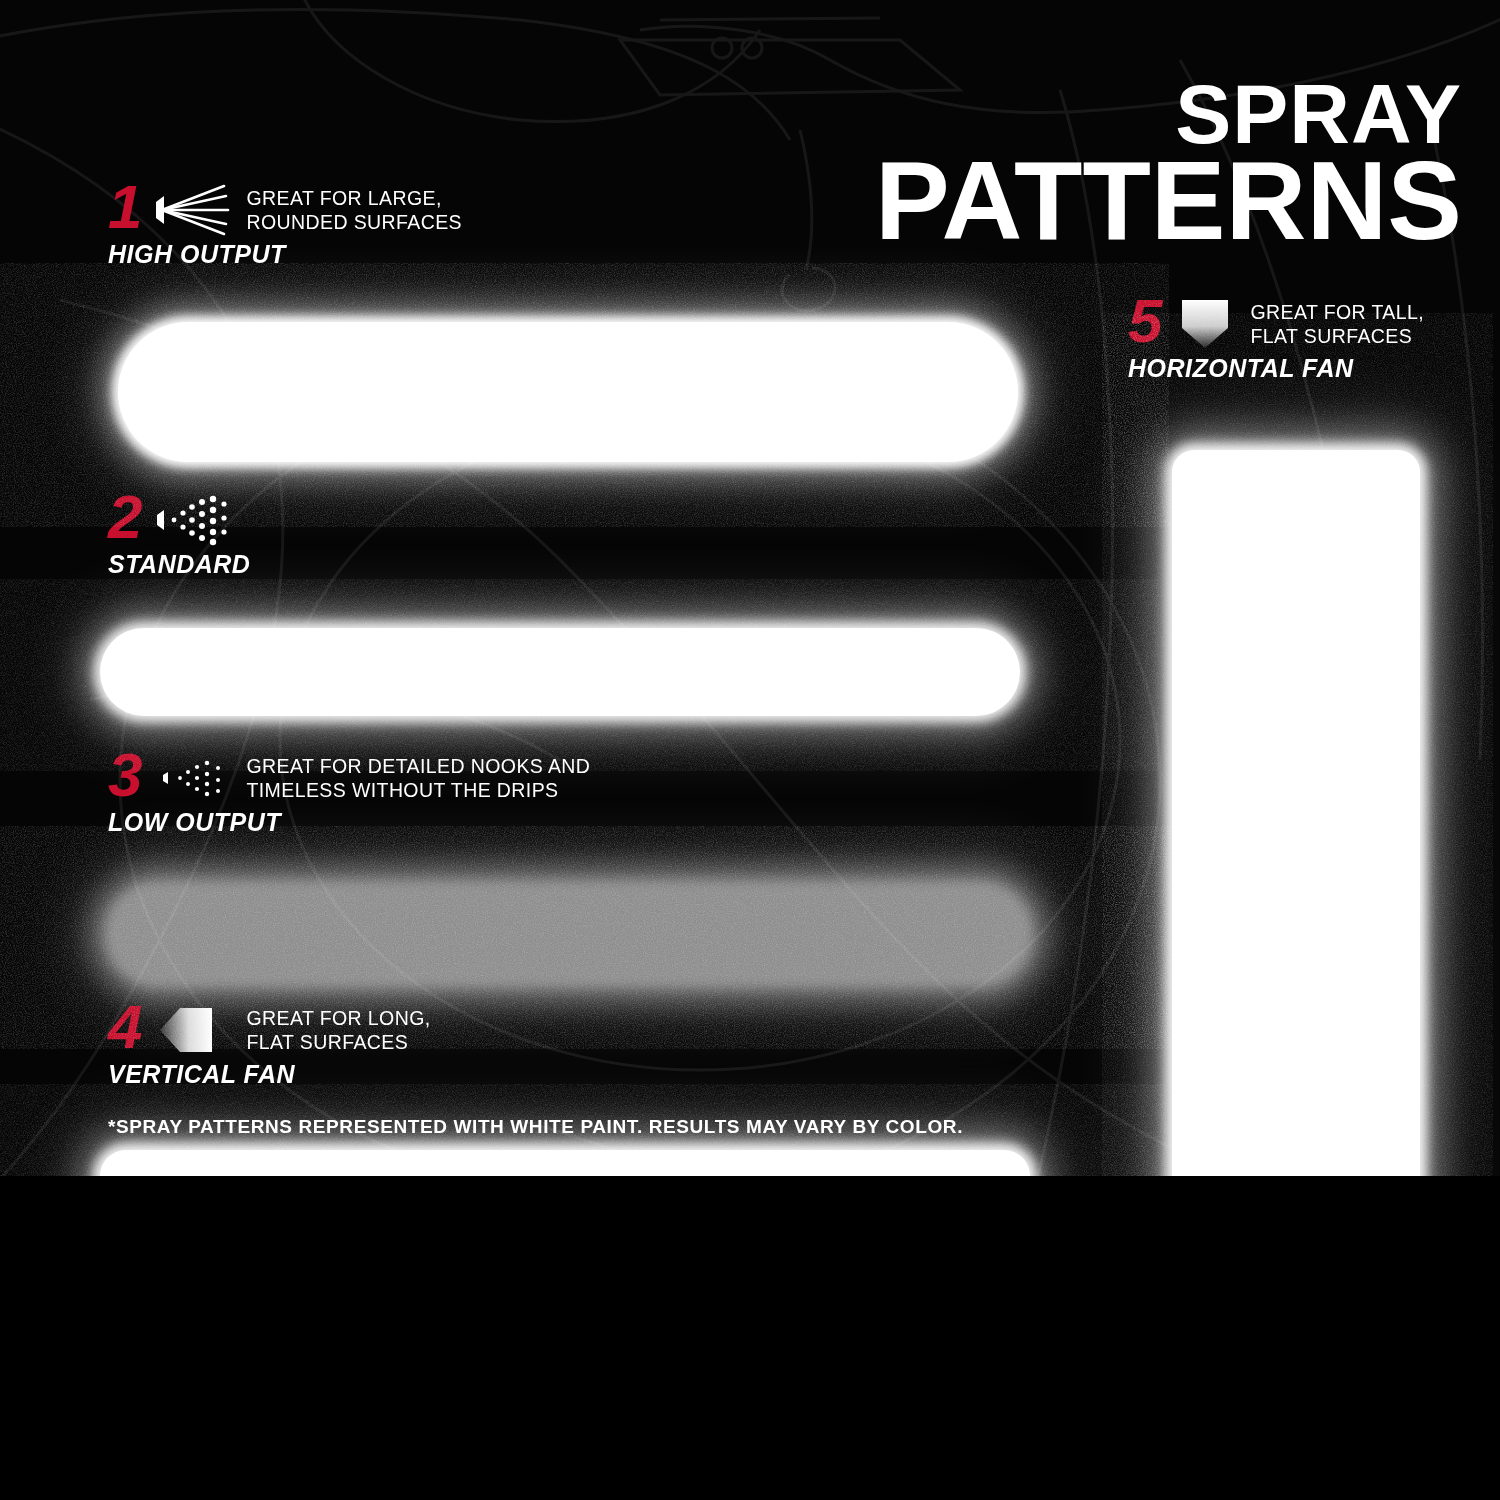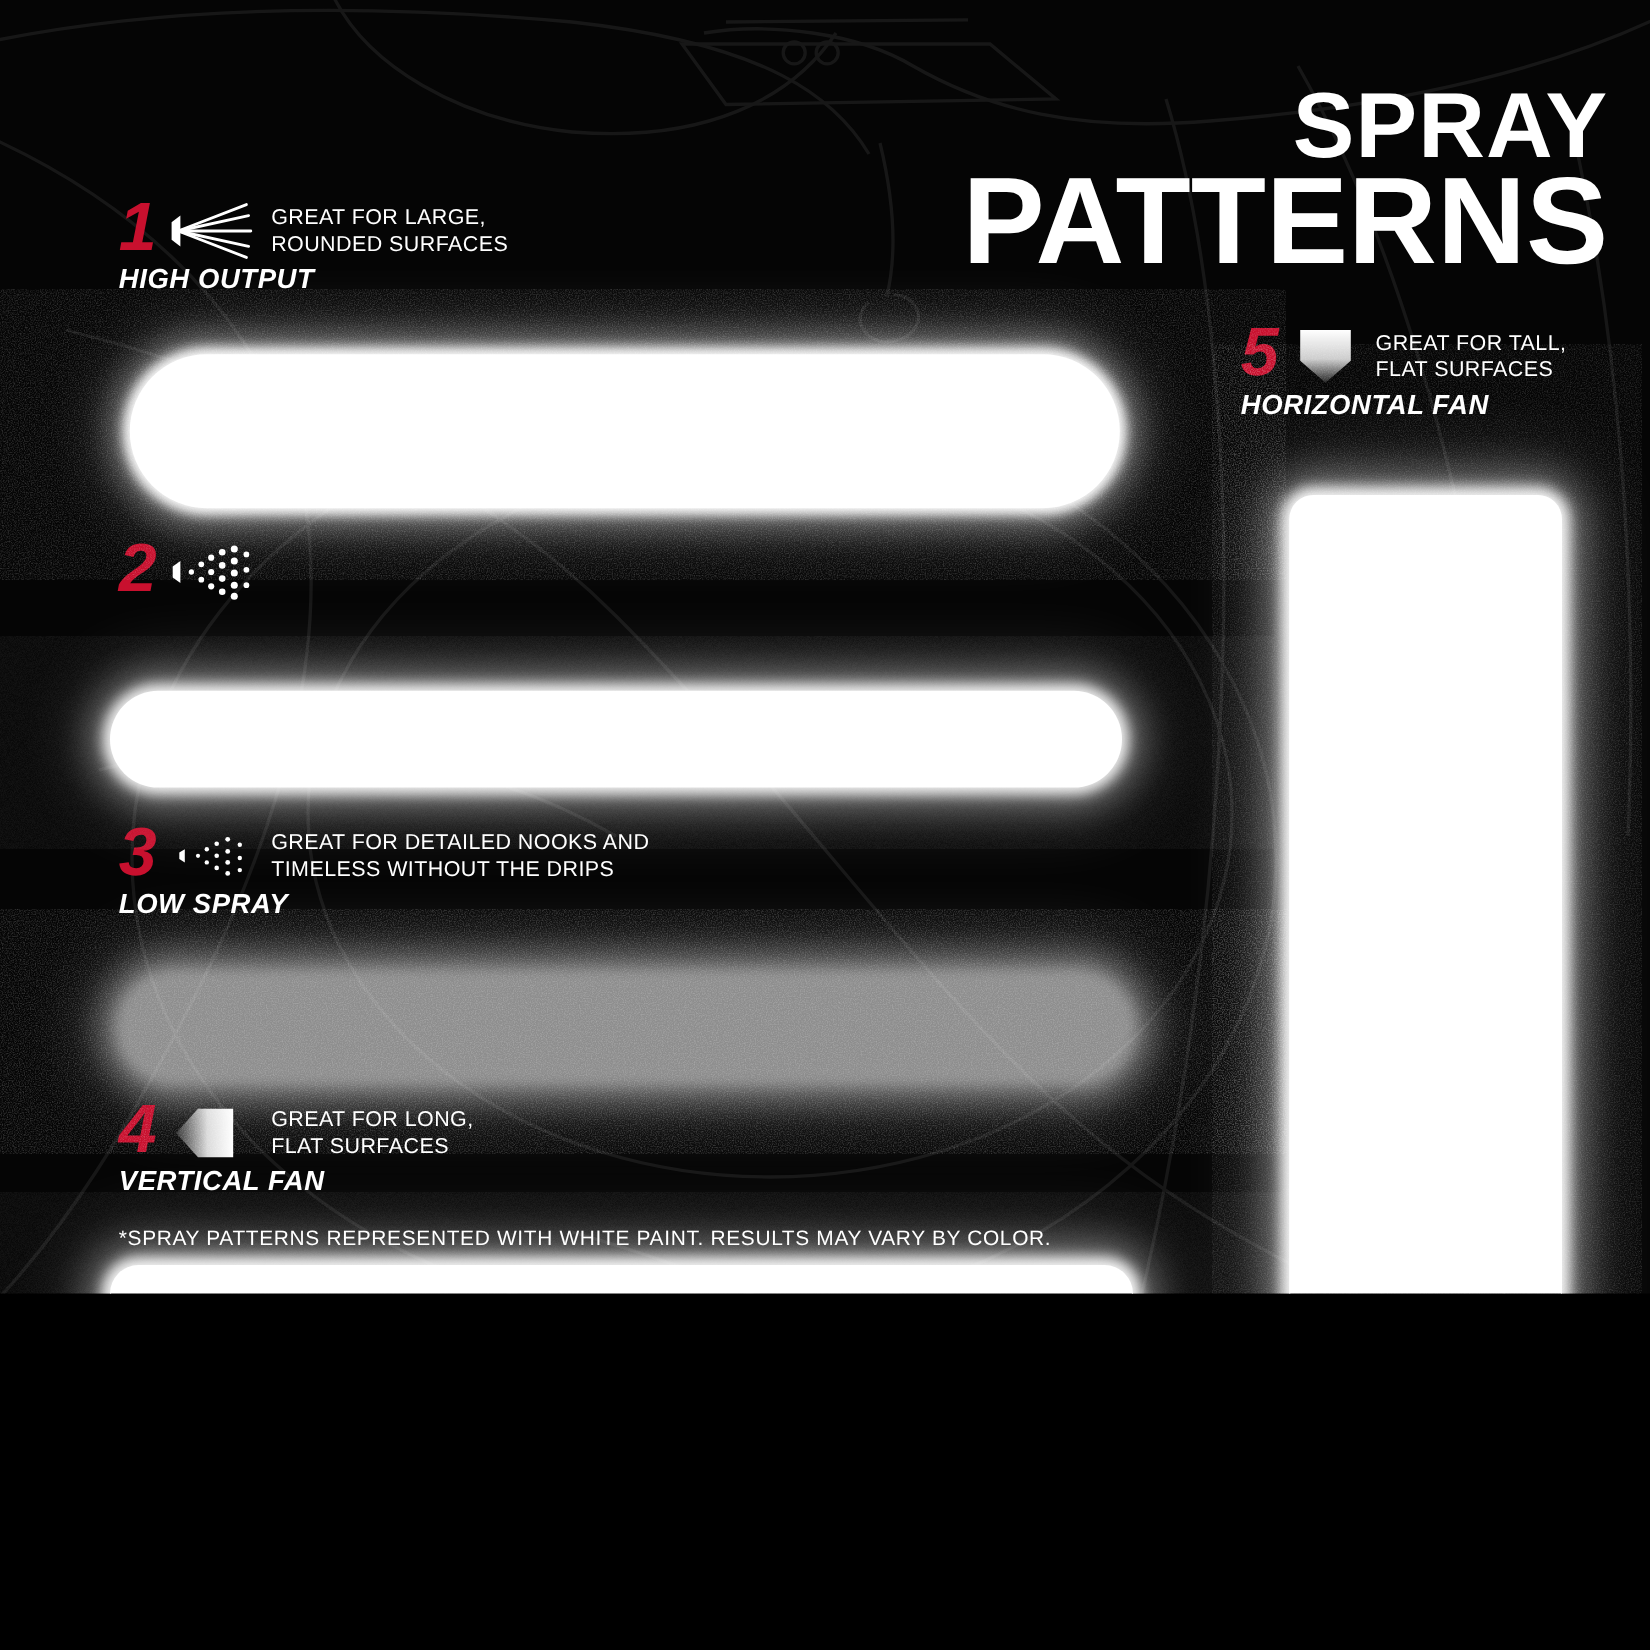--- a/index.html
+++ b/index.html
@@ -144,21 +144,21 @@
     position: absolute;
     pointer-events: none;
     opacity: 0.5;
   }
 
   .footnote {
     position: absolute;
     left: 108px;
     bottom: 38px;
     font-size: 19px;
-    font-weight: 400;
+    font-weight: 700;
     letter-spacing: 0.6px;
   }
 </style>
 </head>
 <body>
 
 <div id="stage">
 
   <svg class="bg-art" viewBox="0 0 1500 1500" xmlns="http://www.w3.org/2000/svg">
     <g fill="none" stroke="#2a2a2a" stroke-width="3">
@@ -235,20 +235,21 @@
               <circle cx="59" cy="29" r="3.2"></circle>
               <circle cx="59" cy="40" r="3.2"></circle>
               <circle cx="59" cy="50" r="3.2"></circle>
             <circle cx="70" cy="12" r="2.6"></circle>
               <circle cx="70" cy="26" r="2.6"></circle>
               <circle cx="70" cy="40" r="2.6"></circle>
           </g>
         </svg>
       </div>
     </div>
+    <div class="mode">STANDARD</div>
   </div>
 
   <div class="swatch sw-standard"></div>
 
   <div class="entry" style="left:108px; top:750px;">
     <div class="entry-head">
       <div class="num">3</div>
       <div class="nozzle">
         <svg viewBox="0 0 78 56" width="78" height="56" xmlns="http://www.w3.org/2000/svg">
           <g fill="#ffffff">
@@ -265,21 +266,21 @@
               <circle cx="53" cy="44" r="2.2"></circle>
             <circle cx="64" cy="18" r="2"></circle>
               <circle cx="64" cy="30" r="2"></circle>
               <circle cx="64" cy="41" r="2"></circle>
           </g>
         </svg>
       </div>
       <div class="desc">GREAT FOR DETAILED NOOKS AND
 TIMELESS WITHOUT THE DRIPS</div>
     </div>
-    <div class="mode">LOW SPRAY</div>
+    <div class="mode">LOW OUTPUT</div>
   </div>
 
   <div class="swatch sw-low"></div>
 
   <div class="entry" style="left:108px; top:1002px;">
     <div class="entry-head">
       <div class="num">4</div>
       <div class="nozzle">
         <svg viewBox="0 0 78 56" width="78" height="56" xmlns="http://www.w3.org/2000/svg">
           <defs>

